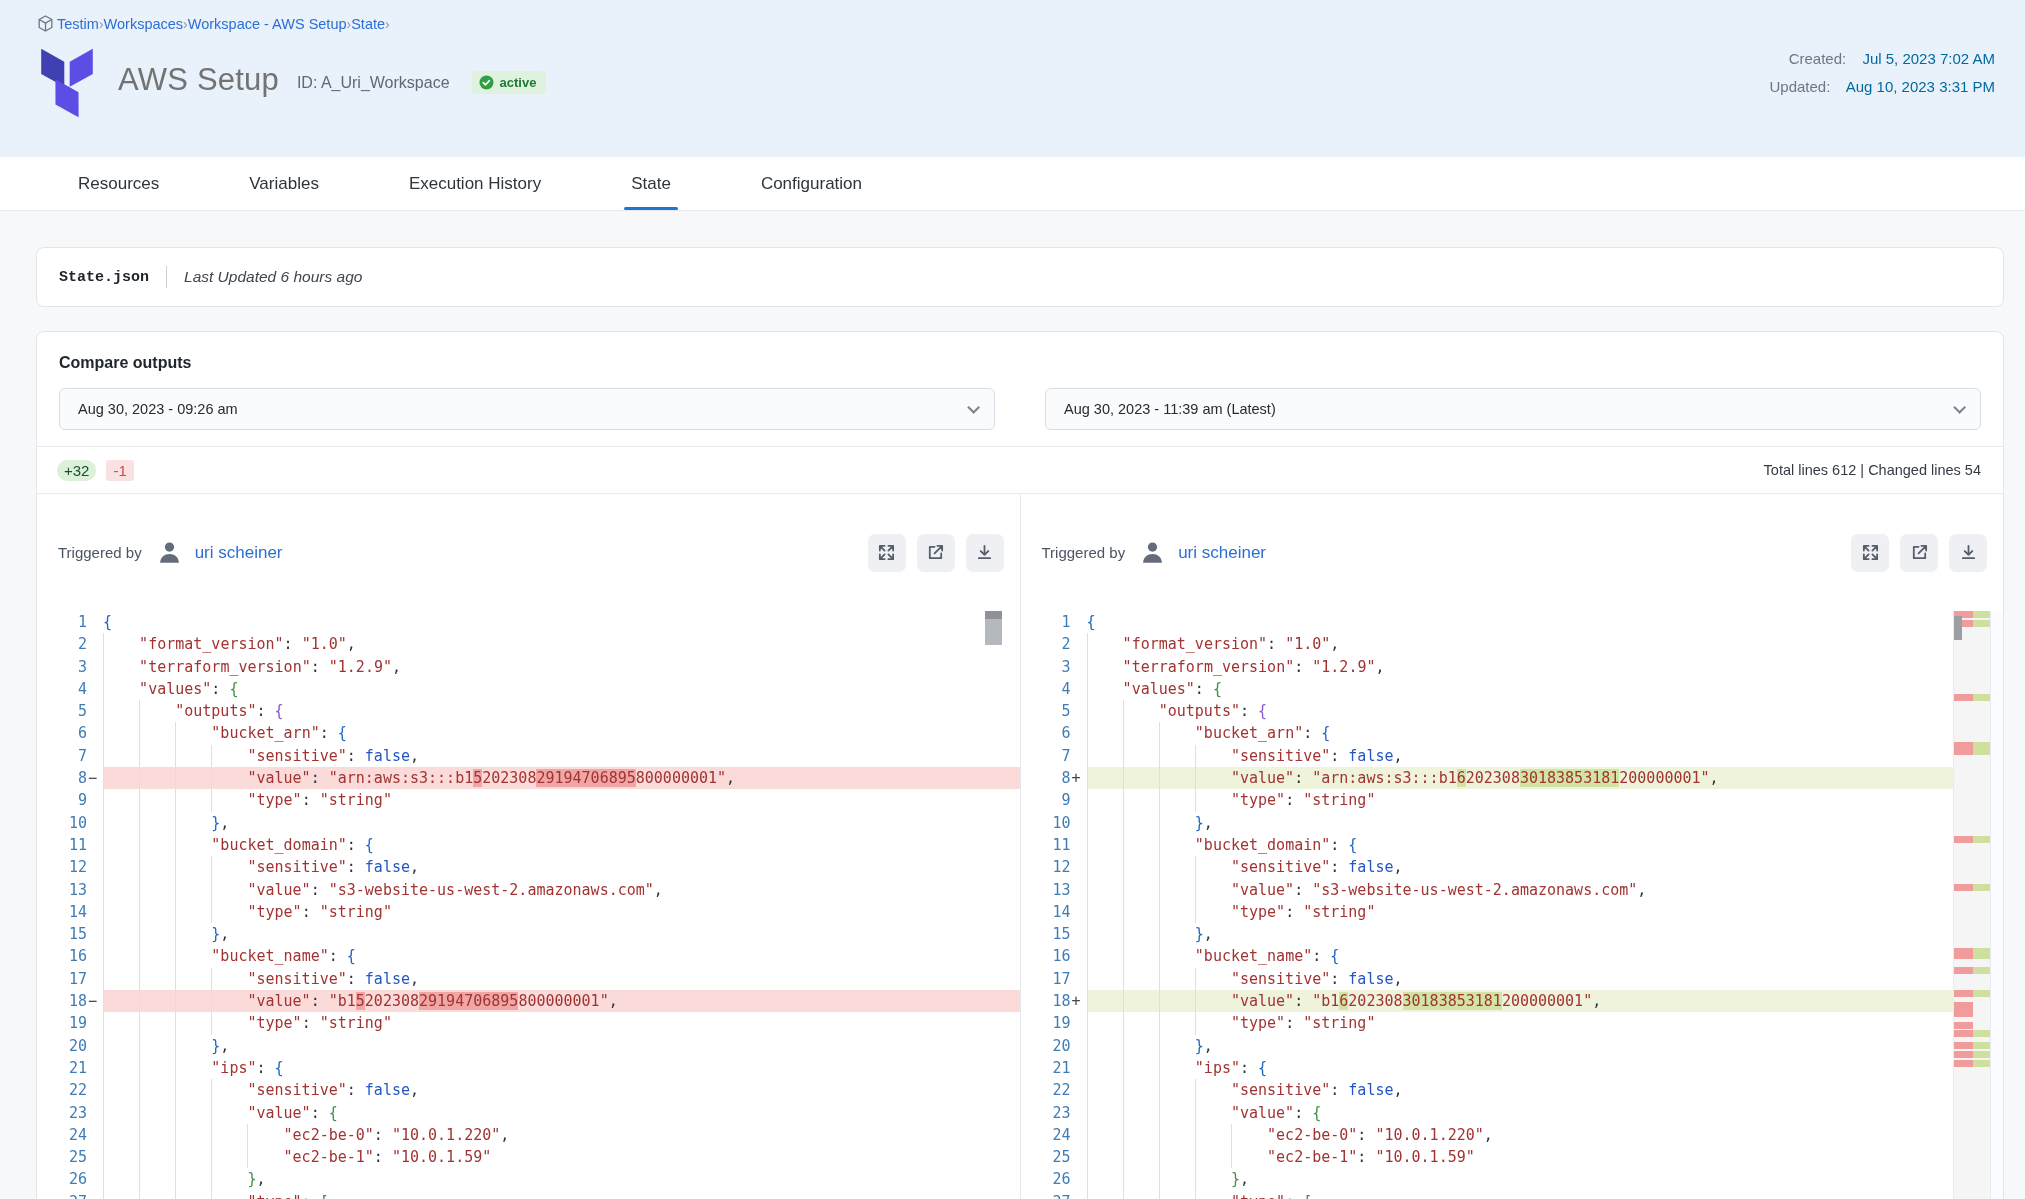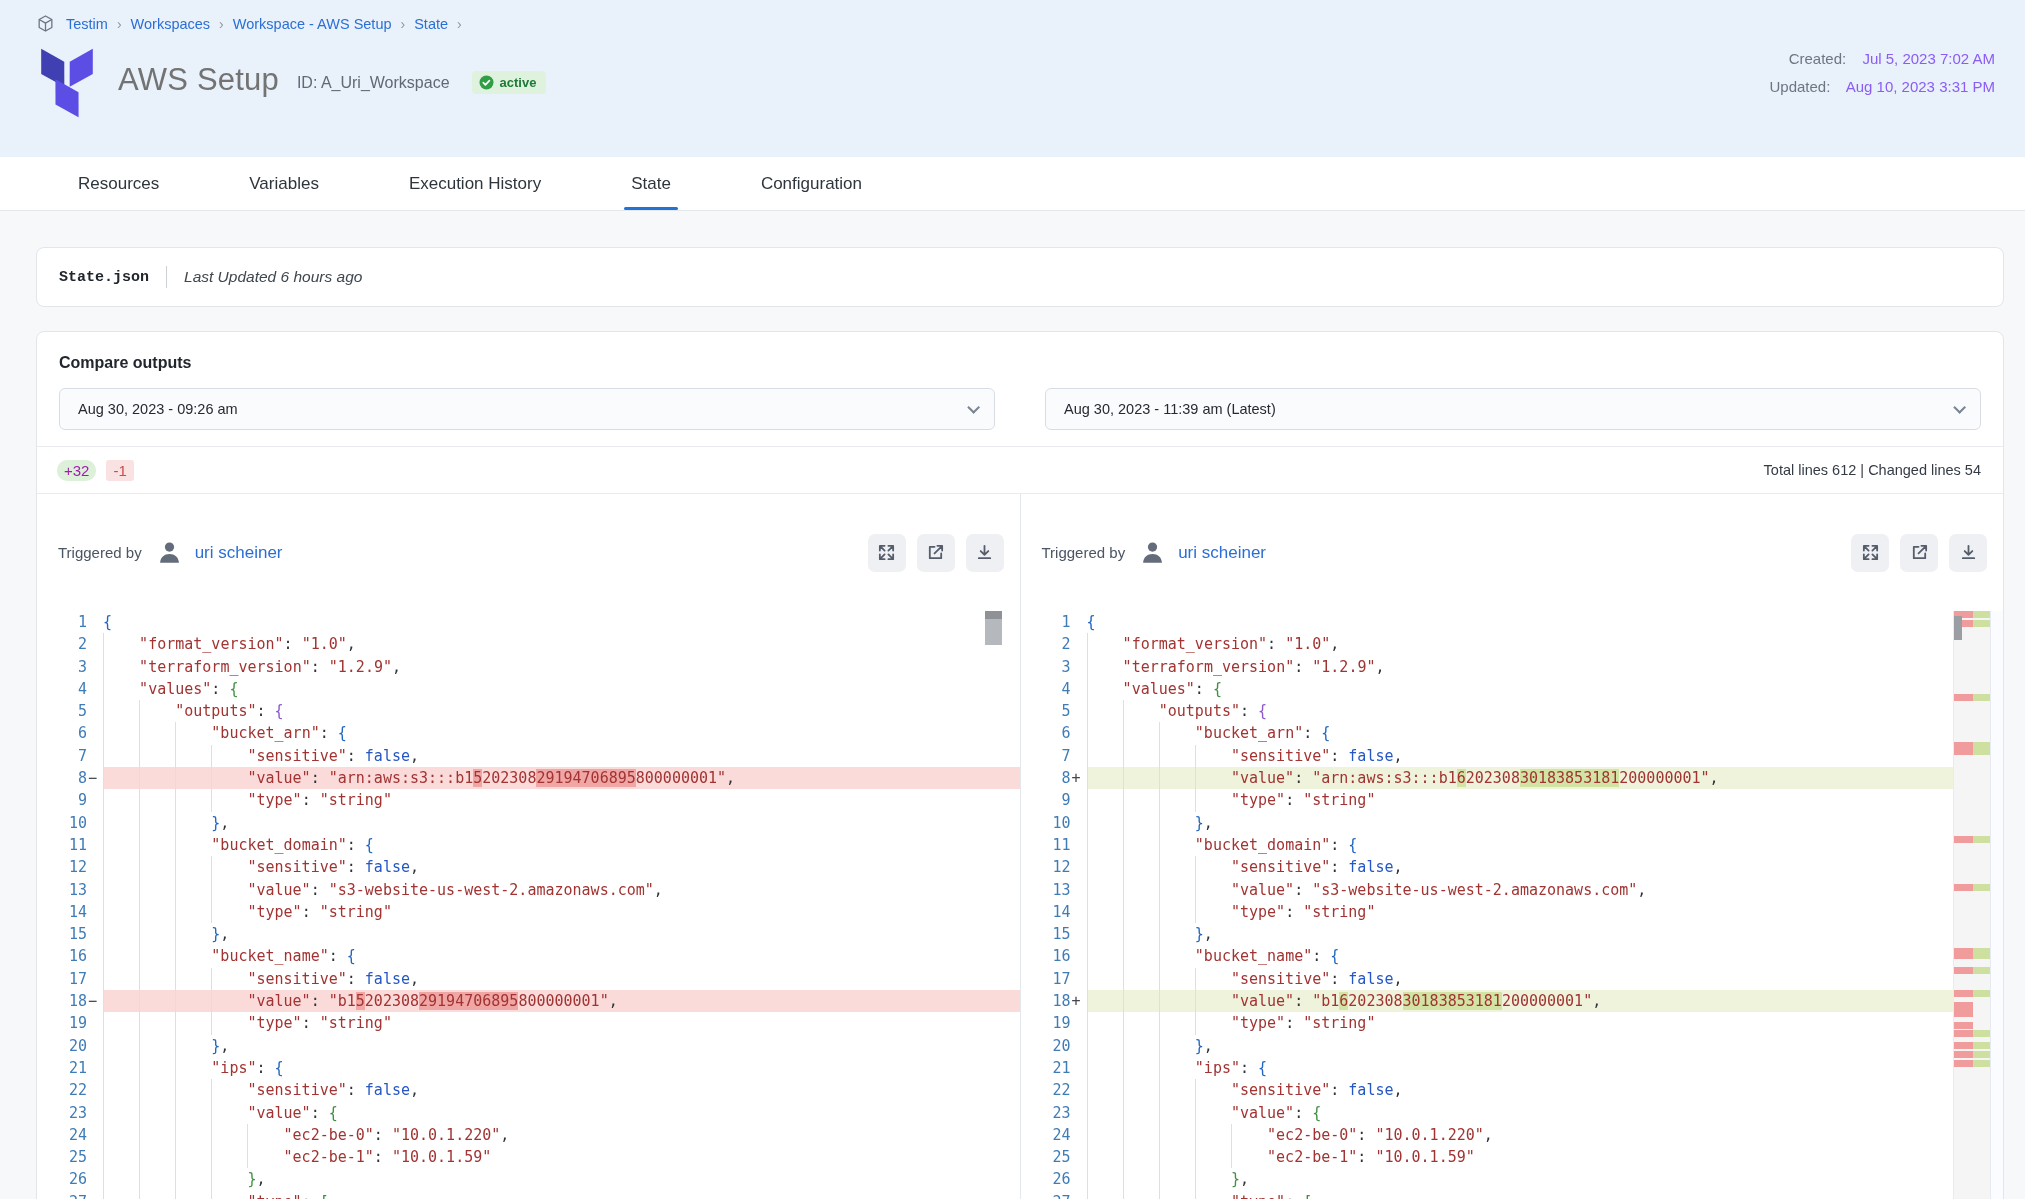--- a/index.html
+++ b/index.html
@@ -2,35 +2,35 @@
 <html><head>
 <meta charset="utf-8">
 <style>
   * { margin:0; padding:0; box-sizing:border-box; }
   html,body { width:2025px; height:1199px; overflow:hidden;
     font-family:"Liberation Sans", sans-serif; background:#f7f8fa; }
   .page { width:2025px; height:1199px; position:relative; overflow:hidden; }
 
   
   .topbar { height:157px; background:#e9f1fb; padding:14px 30px 0 36px; }
-  .breadcrumb { display:flex; align-items:center; gap:9px; font-size:14.5px; }
+  .breadcrumb { display:flex; align-items:center; font-size:14.5px; }
   .breadcrumb a { color:#2b6fd4; text-decoration:none; cursor:pointer; }
   .crumb-sep { color:#8f98a3; font-size:14px; }
   .crumb-icon { display:flex; align-items:center; margin-right:2px; }
   .ws-row { display:flex; align-items:center; margin-top:9px; }
   .tf-logo { width:58px; height:76px; margin-left:2px; flex:0 0 auto; }
   .ws-title { font-size:31px; font-weight:400; color:#737373; margin-left:22px; letter-spacing:.2px; }
   .ws-id { font-size:16px; color:#5f6a76; margin-left:18px; margin-top:6px; }
   .status-badge { display:flex; gap:6px; margin-left:22px; margin-top:4px;
      background:#def2de; border-radius:4px; padding:4px 10px 4px 7px;
      color:#1d7a38; font-size:13px; font-weight:bold; }
   .dates { margin-left:auto; font-size:15px; text-align:right; margin-top:-4px; }
   .dates .row { margin-bottom:11px; }
   .dates .lbl { color:#6d7682; margin-right:12px; }
-  .dates .val { color:#8b5cf6; }
+  .dates .val { color:#0369a1; }
 
   
   .tabs { height:54px; background:#fff; border-bottom:1px solid #e4e7eb;
      display:flex; gap:49px; padding-left:37px; align-items:stretch; }
   .tab { font-size:17px; color:#2f353c; display:flex; align-items:center; position:relative; cursor:pointer;margin-left:41px; }
   .tab.active::after { content:""; position:absolute; left:-7px; right:-7px; bottom:0;
      height:3px; background:#1f74d4; border-radius:2px; }
 
   
   .main { padding:36px 21px 0 36px; }
@@ -43,21 +43,21 @@
   .main-card { height:900px; display:flex; flex-direction:column; overflow:hidden; }
   .compare { padding:14px 22px 0 22px; }
   .compare h2 { font-size:16px; font-weight:bold; color:#22272d; margin:8px 0 16px; }
   .selects { display:flex; gap:50px; margin-bottom:16px; }
   .select { flex:1; height:42px; border:1px solid #d8dde4; background:#fafbfd; border-radius:6px;
      display:flex; align-items:center; padding:0 18px; font-size:14.5px; color:#262b31; cursor:pointer; }
   .chev { margin-left:auto; width:9px; height:9px; border-right:2px solid #7a8390;
      border-bottom:2px solid #7a8390; transform:rotate(45deg) translateY(-3px); }
   .hdiv { border-top:1px solid #e9ebef; }
   .stats { height:46px; display:flex; align-items:center; gap:10px; padding:0 22px 0 20px; }
-  .badge-add { background:#dcf0da; color:#a21caf; font-size:15px; padding:2px 7px; border-radius:10px; }
+  .badge-add { background:#dcf0da; color:#14532d; font-size:15px; padding:2px 7px; border-radius:10px; }
   .badge-del { background:#fbe2e2; color:#cb4a4a; font-size:15px; padding:2px 7px; border-radius:3px; }
   .stats .summary { margin-left:auto; font-size:14.5px; color:#343b44; }
 
   
   .diff { flex:1; display:flex; min-height:0; }
   .dcol { flex:1 1 0; min-width:0; display:flex; flex-direction:column; }
   .vdiv { width:1px; background:#e4e7eb; }
   .dhead { height:117px; display:flex; align-items:center; padding:0 16px 0 21px; }
   .dhead .tlabel { font-size:15px; color:#4b5563; }
   .avatar { width:27px; height:27px; margin:0 12px 0 14px; }

